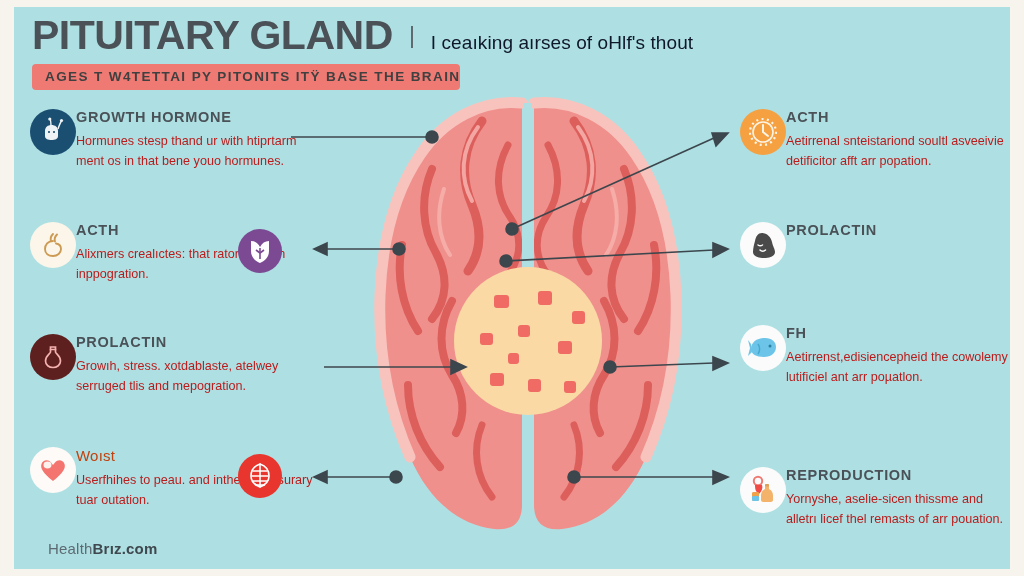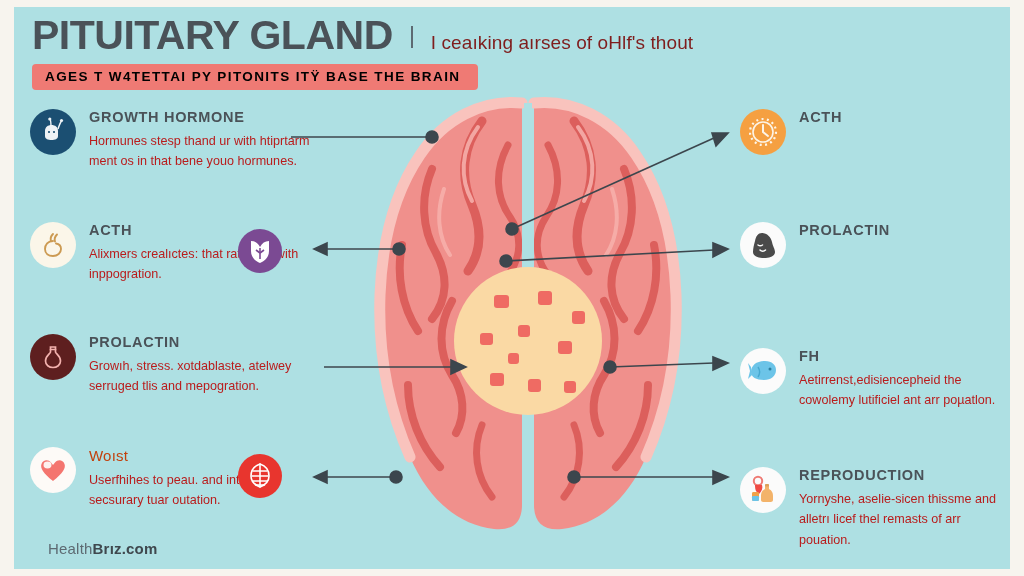--- a/index.html
+++ b/index.html
@@ -57,34 +57,34 @@
   .title-divider {
     width: 2px;
     height: 22px;
     background: #5d6a72;
     align-self: center;
     margin-top: 4px;
   }
 
   .sub-title {
     font-size: 19px;
-    color: #7f1d1d;
+    color: #0f172a;
     white-space: nowrap;
     letter-spacing: 0.1px;
   }
 
   .banner {
     display: inline-block;
     margin-top: 7px;
     background: #ef7a74;
-    color: #000000;
+    color: #404040;
     font-size: 13.5px;
     font-weight: bold;
     letter-spacing: 1.4px;
-    padding: 5px 18px 6px 13px;
+    padding: 5px 0 6px 13px;
     border-radius: 4px;
     white-space: nowrap;
   }
 
   
   .brain-wrap {
     position: absolute;
     left: 318px;
     top: 78px;
     width: 392px;
@@ -99,21 +99,20 @@
     width: 996px;
     height: 562px;
     pointer-events: none;
   }
 
   
   .entry {
     position: absolute;
     display: flex;
     align-items: flex-start;
-    gap: 13px;
   }
 
   .entry.col-left  { left: 16px;  width: 290px; }
   .entry.col-right { left: 726px; width: 268px; }
 
   .badge {
     flex: 0 0 auto;
     width: 46px;
     height: 46px;
     border-radius: 50%;
@@ -371,37 +370,38 @@
     <div class="entry col-right" style="top:100px">
       <div class="badge" style="background:#f5a041">
         <svg width="32" height="32" viewBox="0 0 32 32">
           <circle cx="16" cy="16" r="13" fill="none" stroke="#fdf4e6" stroke-width="2.2" stroke-dasharray="2 3.4"></circle>
           <circle cx="16" cy="16" r="10" fill="none" stroke="#fdf4e6" stroke-width="1.6"></circle>
           <path d="M16 9 v7 l5 4" stroke="#fdf4e6" stroke-width="2" fill="none" stroke-linecap="round"></path>
         </svg>
       </div>
       <div class="entry-text">
         <div class="entry-title">ACTH</div>
+        <div class="entry-body">Aetirrenal snteistariond soultl asveeivie detificitor afft arr popation.</div>
       </div>
     </div>
 
     <div class="entry col-right" style="top:213px">
       <div class="badge" style="background:#fbfbfb">
         <svg width="30" height="28" viewBox="0 0 30 28" fill="#4a4a4a">
           <path d="M14 2 c5 0 9 4 10 9 c1 5 3 7 3 10 c0 4-5 6-11 6 S5 25 5 21 c0-4 1-7 2-11 C8 5 10 2 14 2 z"></path>
           <path d="M10 14 c1.5 1 3 1 4.5 0" stroke="#fbfbfb" stroke-width="1.5" fill="none" stroke-linecap="round"></path>
           <path d="M12 19 c1.5 1.6 4 1.6 5.5 0" stroke="#fbfbfb" stroke-width="1.5" fill="none" stroke-linecap="round"></path>
         </svg>
       </div>
       <div class="entry-text">
         <div class="entry-title">PROLACTIN</div>
       </div>
     </div>
 
-    <div class="entry col-right" style="top:339px">
+    <div class="entry col-right" style="top:316px">
       <div class="badge" style="background:#fbfbfb">
         <svg width="32" height="26" viewBox="0 0 32 26" fill="#6cc4e8">
           <path d="M4 14 C4 7 10 3 18 3 c7 0 11 4 11 9 c0 6-5 10-12 10 C9 22 4 19 4 14 z"></path>
           <path d="M4 9 L1 5 L3 13 L1 21 L5 17 z"></path>
           <circle cx="23" cy="11" r="1.5" fill="#2b7fa0"></circle>
           <path d="M11 9 c2 3 2 7 0 10" stroke="#46a8d0" stroke-width="1.4" fill="none"></path>
         </svg>
       </div>
       <div class="entry-text">
         <div class="entry-title">FH</div>

